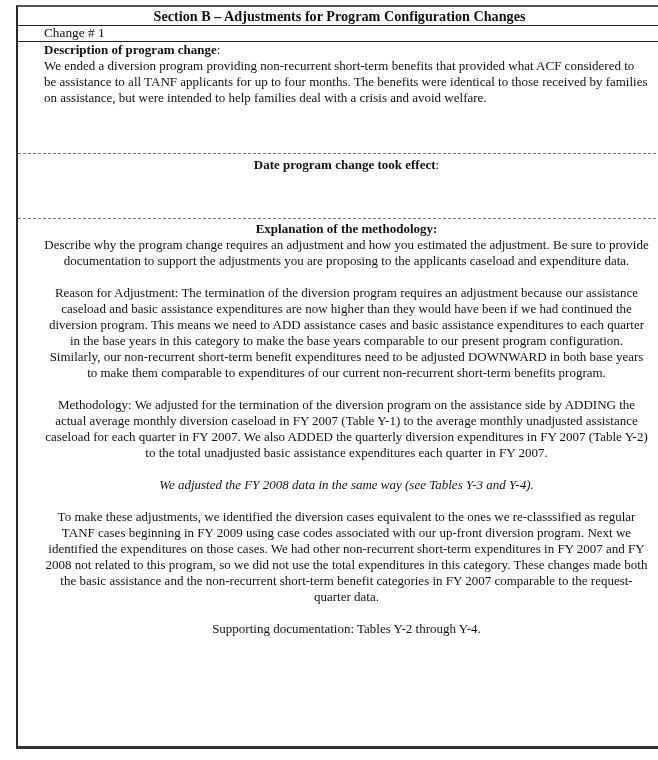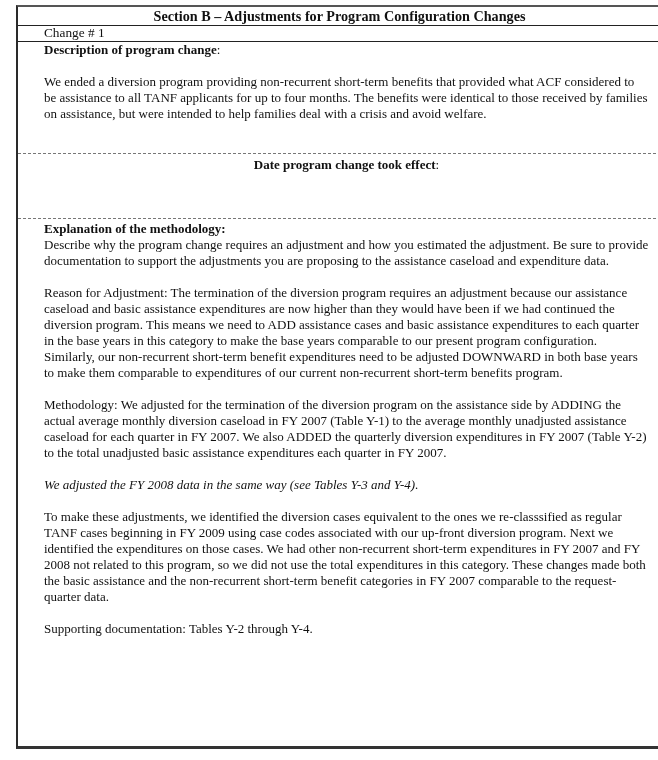--- a/index.html
+++ b/index.html
@@ -26,38 +26,38 @@
 
   <div class="header">Section B – Adjustments for Program Configuration Changes</div>
 
   <div class="change-row">
     <span>Change # 1</span>
   </div>
 
   <div class="section" style="top:35px; height:112px;">
     <div class="inner" style="top:0;">
       <span class="label"><span>Description of program change</span><span style="font-weight:normal">:</span></span>
-      <span class="p" style="margin-top:16px;">We ended a diversion program providing non-recurrent short-term benefits that provided what ACF considered to be assistance to all TANF applicants for up to four months.  The benefits were identical to those received by families on assistance, but were intended to help families deal with a crisis and avoid welfare.</span>
+      <span class="p" style="">We ended a diversion program providing non-recurrent short-term benefits that provided what ACF considered to be assistance to all TANF applicants for up to four months.  The benefits were identical to those received by families on assistance, but were intended to help families deal with a crisis and avoid welfare.</span>
     </div>
   </div>
 
   <div class="dash" style="top:146px;"></div>
 
   <div class="section" style="top:150px; height:60px;text-align:center;">
     <div class="inner" style="top:0;">
       <span class="label"><span>Date program change took effect</span><span style="font-weight:normal">:</span></span>
     </div>
   </div>
 
   <div class="dash" style="top:211px;"></div>
 
   <div class="section" style="top:214px; height:525px;">
-    <div class="inner" style="top:0;">
+    <div class="inner" style="top:0;text-align:center;">
       <span class="label">Explanation of the methodology:</span>
-      <span class="p">Describe why the program change requires an adjustment and how you estimated the adjustment.  Be sure to provide documentation to support the adjustments you are proposing to the assistance caseload and expenditure data.</span>
+      <span class="p">Describe why the program change requires an adjustment and how you estimated the adjustment.  Be sure to provide documentation to support the adjustments you are proposing to the applicants caseload and expenditure data.</span>
       <span class="p" style="margin-top:16px;">Reason for Adjustment:  The termination of the diversion program requires an adjustment because our assistance caseload and basic assistance expenditures are now higher than they would have been if we had continued the diversion program.  This means we need to ADD assistance cases and basic assistance expenditures to each quarter in the base years in this category to make the base years comparable to our present program configuration.  Similarly, our non-recurrent short-term benefit expenditures need to be adjusted DOWNWARD in both base years to make them comparable to expenditures of our current non-recurrent short-term benefits program.</span>
       <span class="p" style="margin-top:16px;">Methodology:  We adjusted for the termination of the diversion program on the assistance side by ADDING the actual average monthly diversion caseload in FY 2007 (Table Y-1) to the average monthly unadjusted assistance caseload for each quarter in FY 2007.  We also ADDED the quarterly diversion expenditures in FY 2007 (Table Y-2) to the total unadjusted basic assistance expenditures each quarter in FY 2007.</span>
       <span class="p" style="margin-top:16px;font-style:italic;">We adjusted the FY 2008 data in the same way (see Tables Y-3 and Y-4).</span>
       <span class="p" style="margin-top:16px;">To make these adjustments, we identified the diversion cases equivalent to the ones we re-classsified as regular TANF cases beginning in FY 2009 using case codes associated with our up-front diversion program.  Next we identified the expenditures on those cases.  We had other non-recurrent short-term expenditures in FY 2007 and FY 2008 not related to this program, so we did not use the total expenditures in this category.  These changes made both the basic assistance and the non-recurrent short-term benefit categories in FY 2007 comparable to the request-quarter data.</span>
       <span class="p" style="margin-top:16px;">Supporting documentation:  Tables Y-2 through Y-4.</span>
     </div>
   </div>
 
 </div>
 

